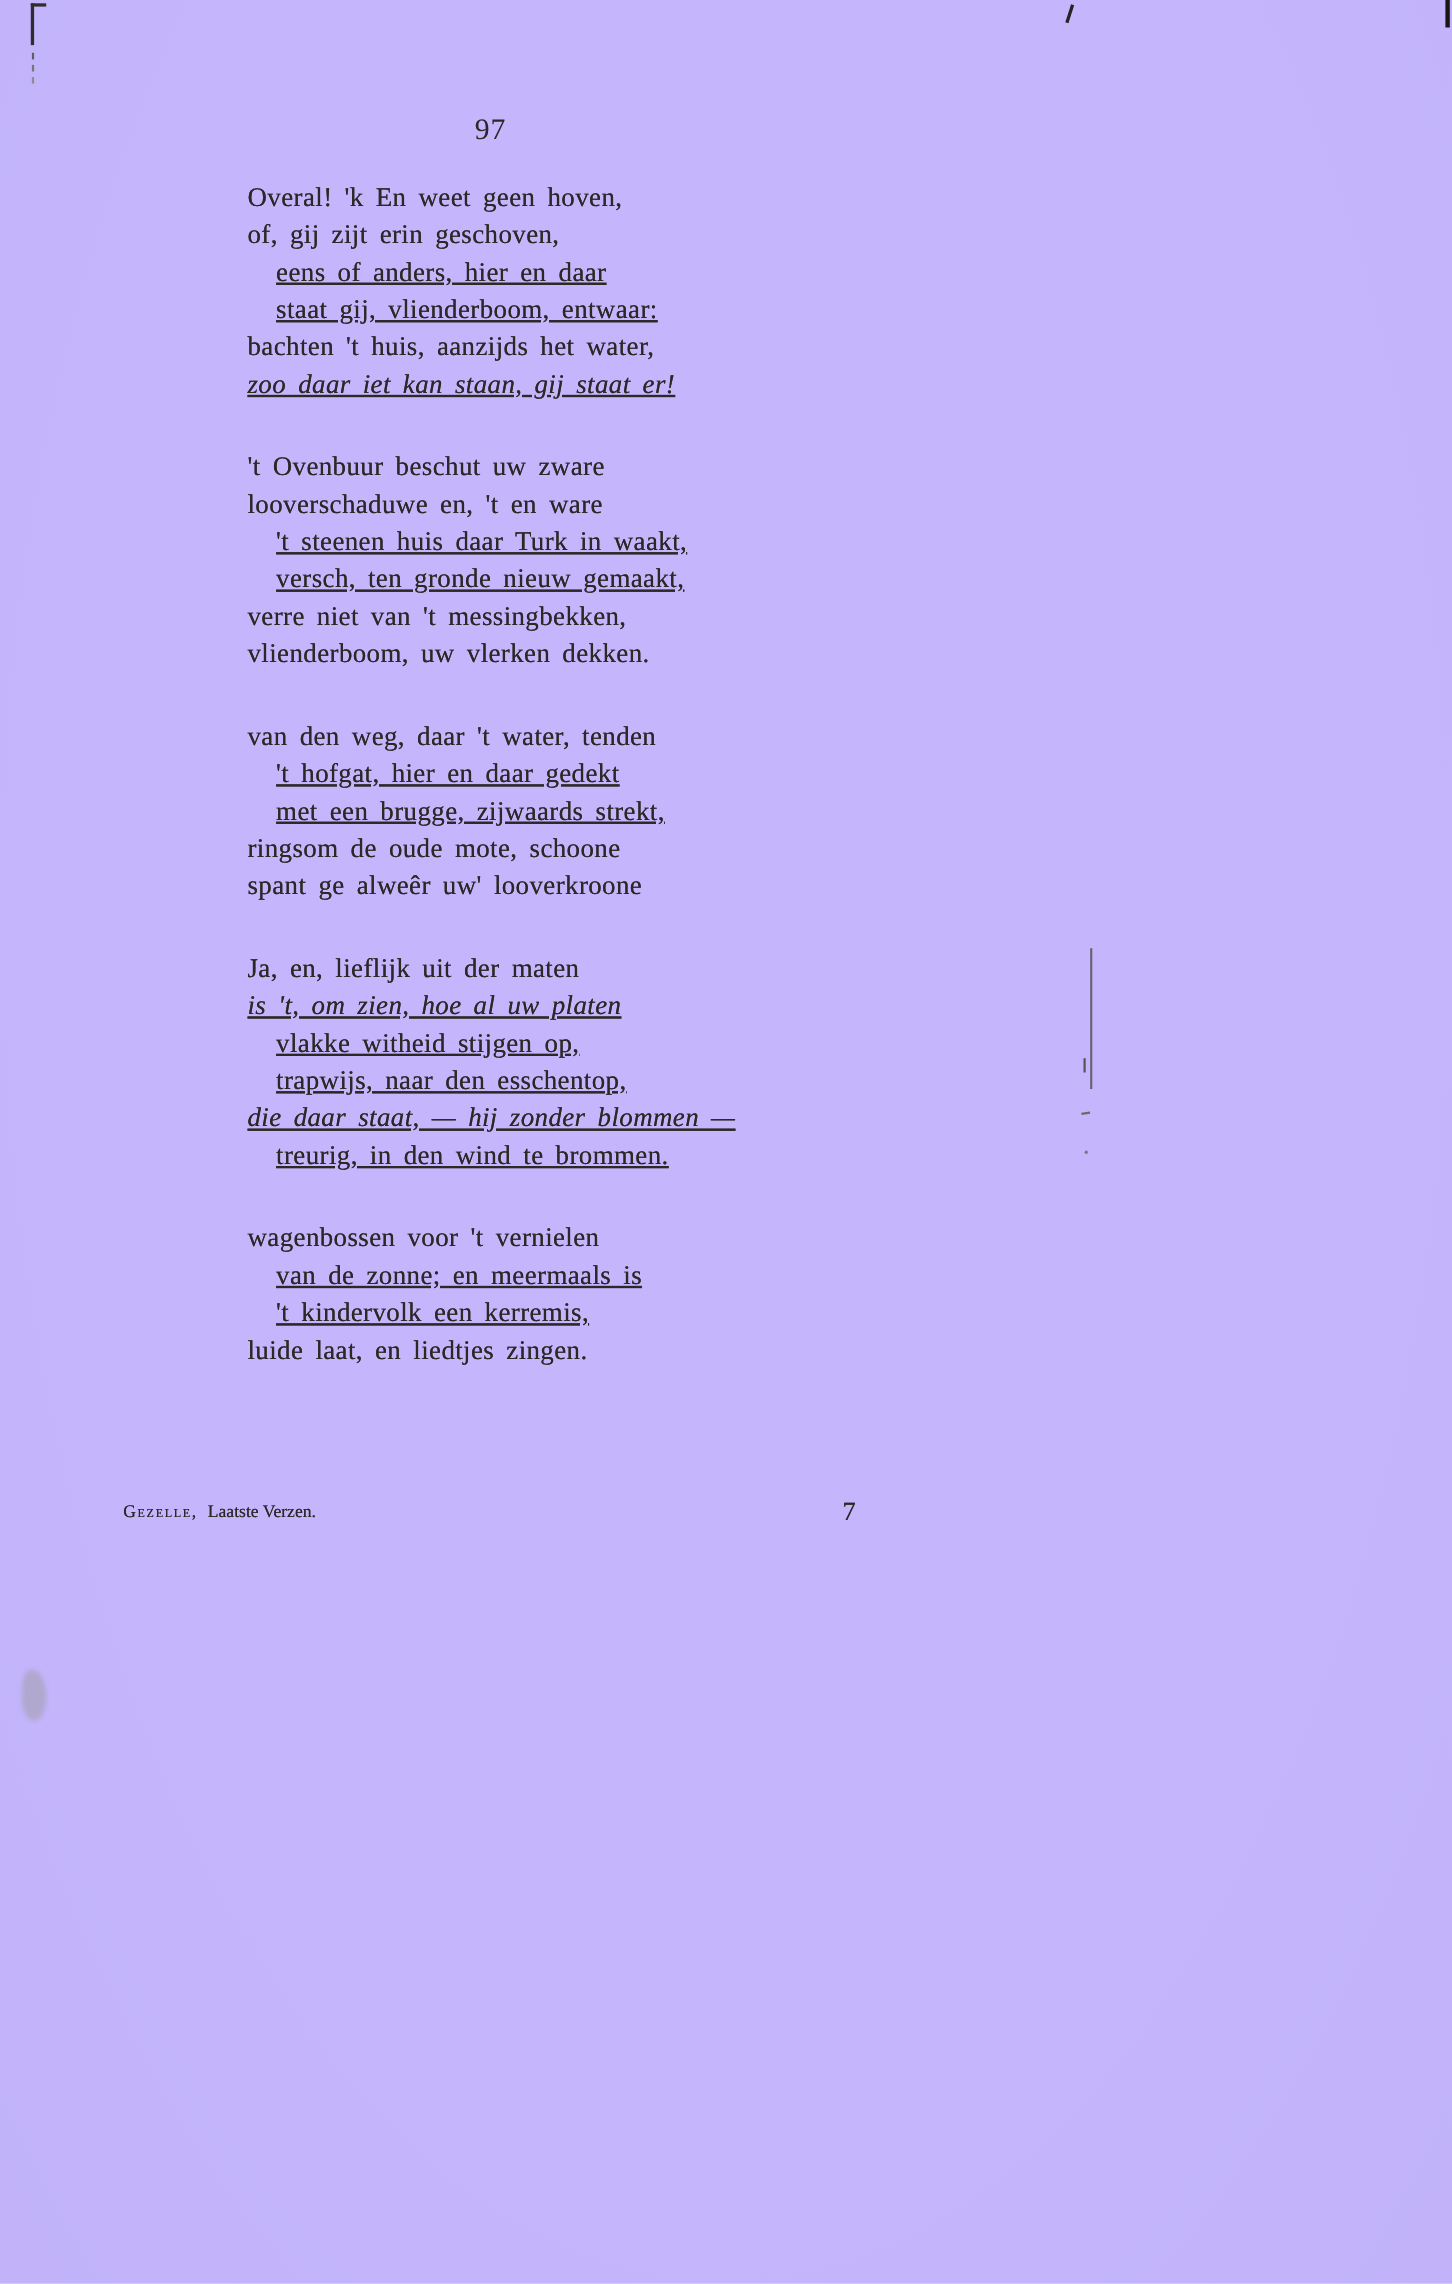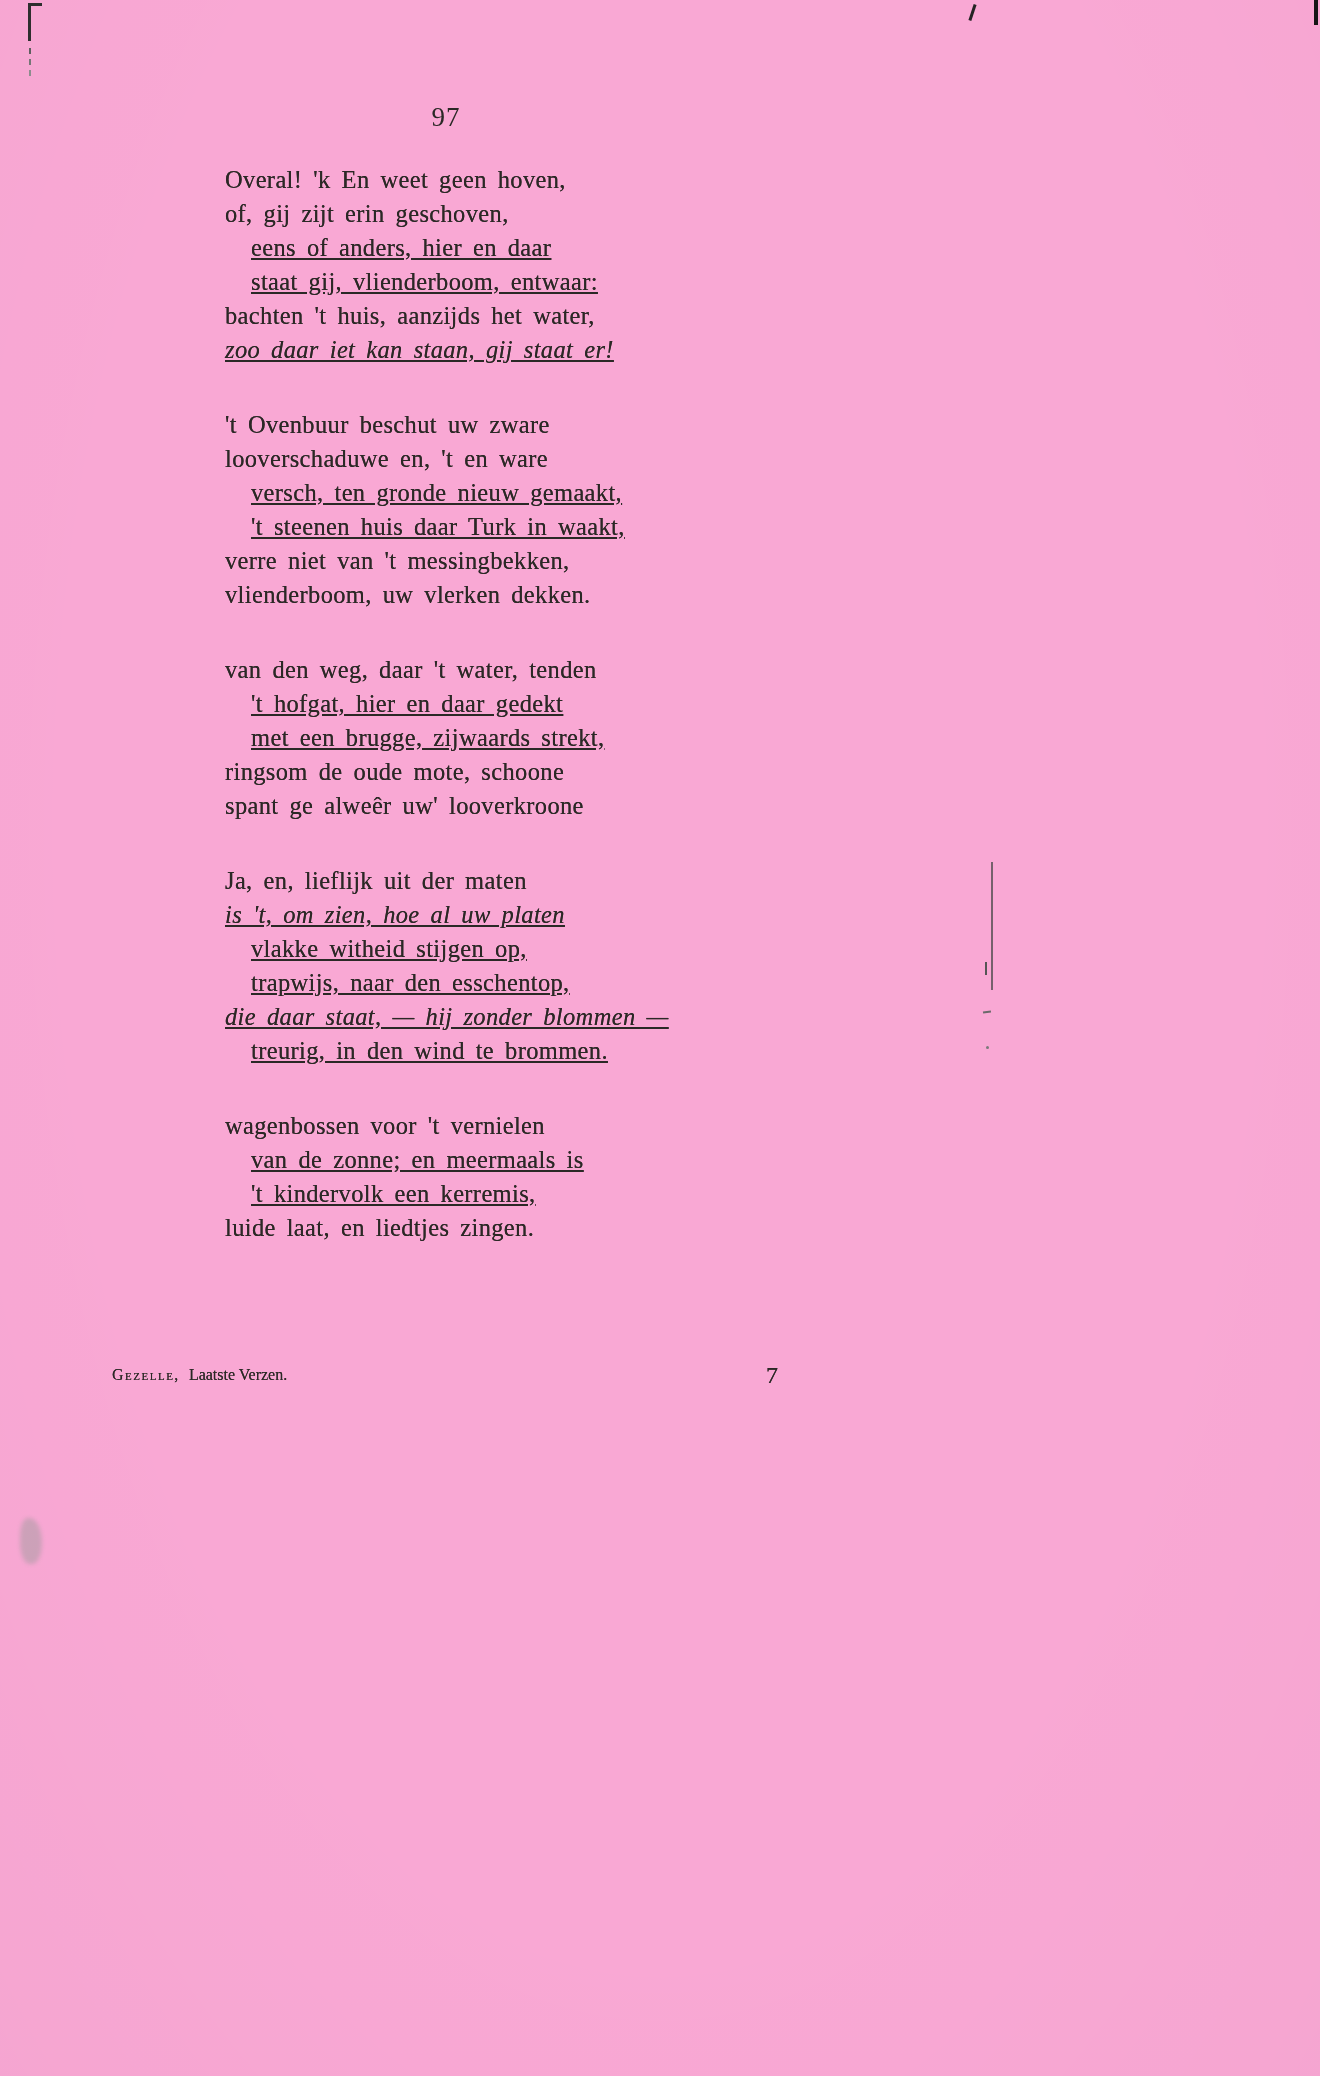--- a/index.html
+++ b/index.html
@@ -3,21 +3,21 @@
 <meta charset="utf-8">
 <style>
   * { margin: 0; padding: 0; box-sizing: border-box; }
   html, body { width: 1320px; height: 2076px; }
   body { background: #e9e9e7; }
 
   .page {
     position: relative;
     width: 1320px;
     height: 2076px;
-    background: #f9a8d4;
+    background: #c4b5fd;
     overflow: hidden;
     font-family: "Liberation Serif", "DejaVu Serif", serif;
     color: #2b2826;
   }
 
   
   .page::before {
     content: "";
     position: absolute;
     inset: 0;
@@ -163,22 +163,22 @@
       <div class="line">of, gij zijt erin geschoven,</div>
       <div class="line indent">eens of anders, hier en daar</div>
       <div class="line indent">staat gij, vlienderboom, entwaar:</div>
       <div class="line">bachten 't huis, aanzijds het water,</div>
       <div class="line italic">zoo daar iet kan staan, gij staat er!</div>
     </div>
 
     <div class="stanza">
       <div class="line">'t Ovenbuur beschut uw zware</div>
       <div class="line">looverschaduwe en, 't en ware</div>
+      <div class="line indent">'t steenen huis daar Turk in waakt,</div>
       <div class="line indent">versch, ten gronde nieuw gemaakt,</div>
-      <div class="line indent">'t steenen huis daar Turk in waakt,</div>
       <div class="line">verre niet van 't messingbekken,</div>
       <div class="line">vlienderboom, uw vlerken dekken.</div>
     </div>
 
     <div class="stanza">
       <div class="line">van den weg, daar 't water, tenden</div>
       <div class="line indent">'t hofgat, hier en daar gedekt</div>
       <div class="line indent">met een brugge, zijwaards strekt,</div>
       <div class="line">ringsom de oude mote, schoone</div>
       <div class="line">spant ge alweêr uw' looverkroone</div>

